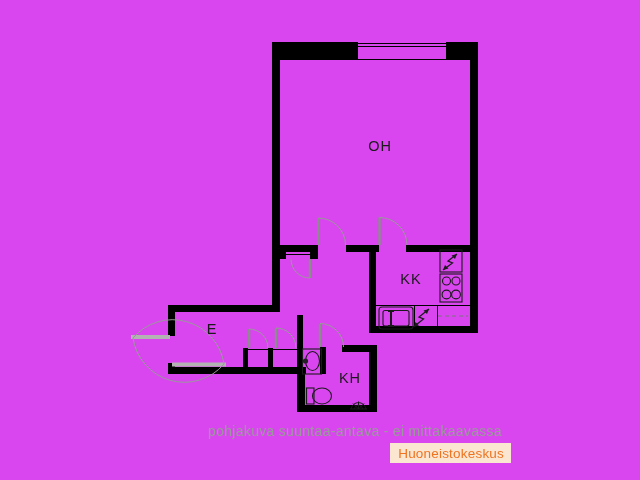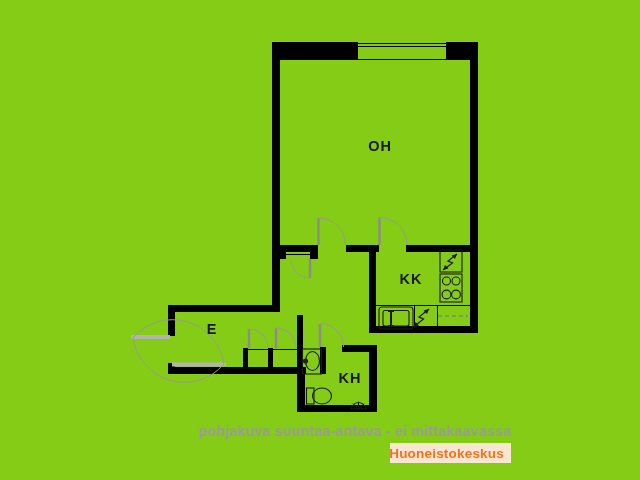--- a/index.html
+++ b/index.html
@@ -1,17 +1,17 @@
 <!DOCTYPE html>
 <html><head>
 <meta charset="utf-8">
 <style>
   html,body{margin:0;padding:0;background:#ffffff;}
-  #canvas{position:relative;width:640px;height:480px;background:#84cc16;overflow:hidden;
-          font-family:"Liberation Sans", sans-serif;font-weight:bold;}
+  #canvas{position:relative;width:640px;height:480px;background:#d946ef;overflow:hidden;
+          font-family:"Liberation Sans", sans-serif;}
   svg{position:absolute;left:0;top:0;}
   .wall{fill:#000000;stroke:none;}
   .thin{stroke:#000000;stroke-width:1;fill:none;}
   .fixture{stroke:#1a1a1a;stroke-width:1.1;fill:none;}
   .door-arc{stroke:#999999;stroke-width:1;fill:none;}
   .door-leaf{stroke:#8c8c8c;stroke-width:2.4;fill:none;}
   .door-slab{fill:#b3b3b3;}
   .dash{stroke:#777777;stroke-width:1;stroke-dasharray:4 3;fill:none;}
   .bolt{stroke:#1a1a1a;stroke-width:1.3;fill:none;}
   .bolt-head{fill:#1a1a1a;stroke:none;}

